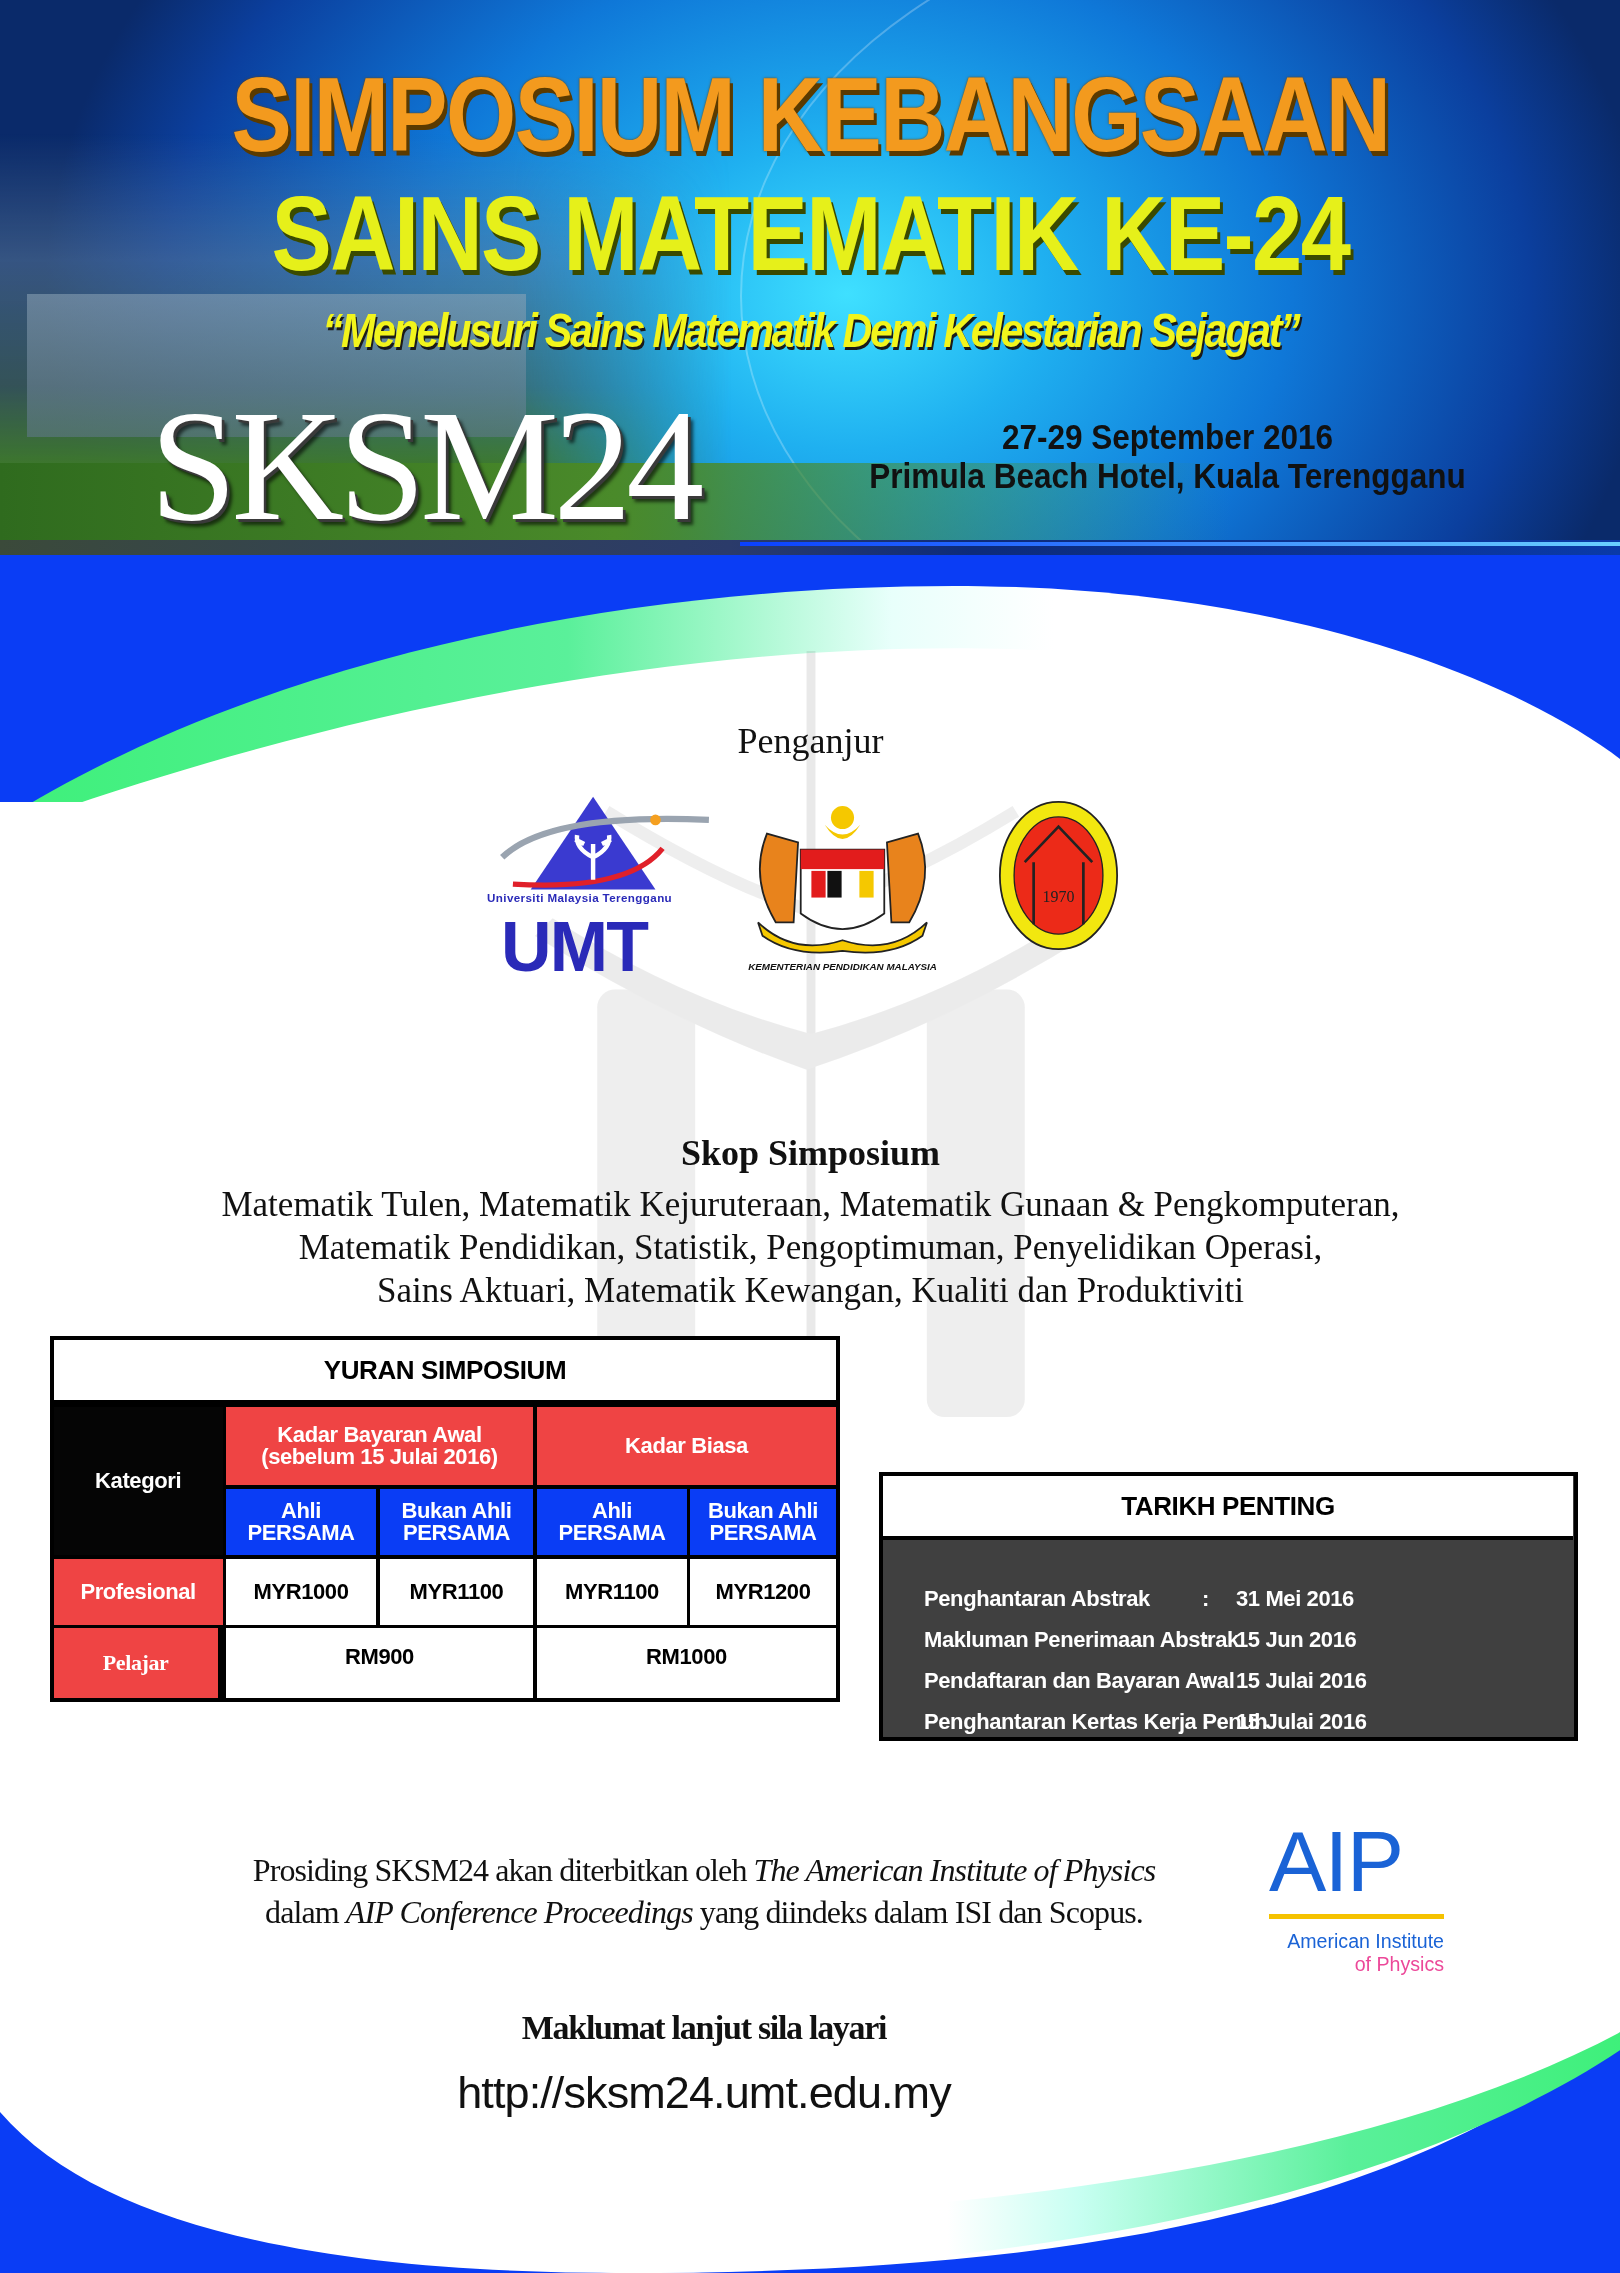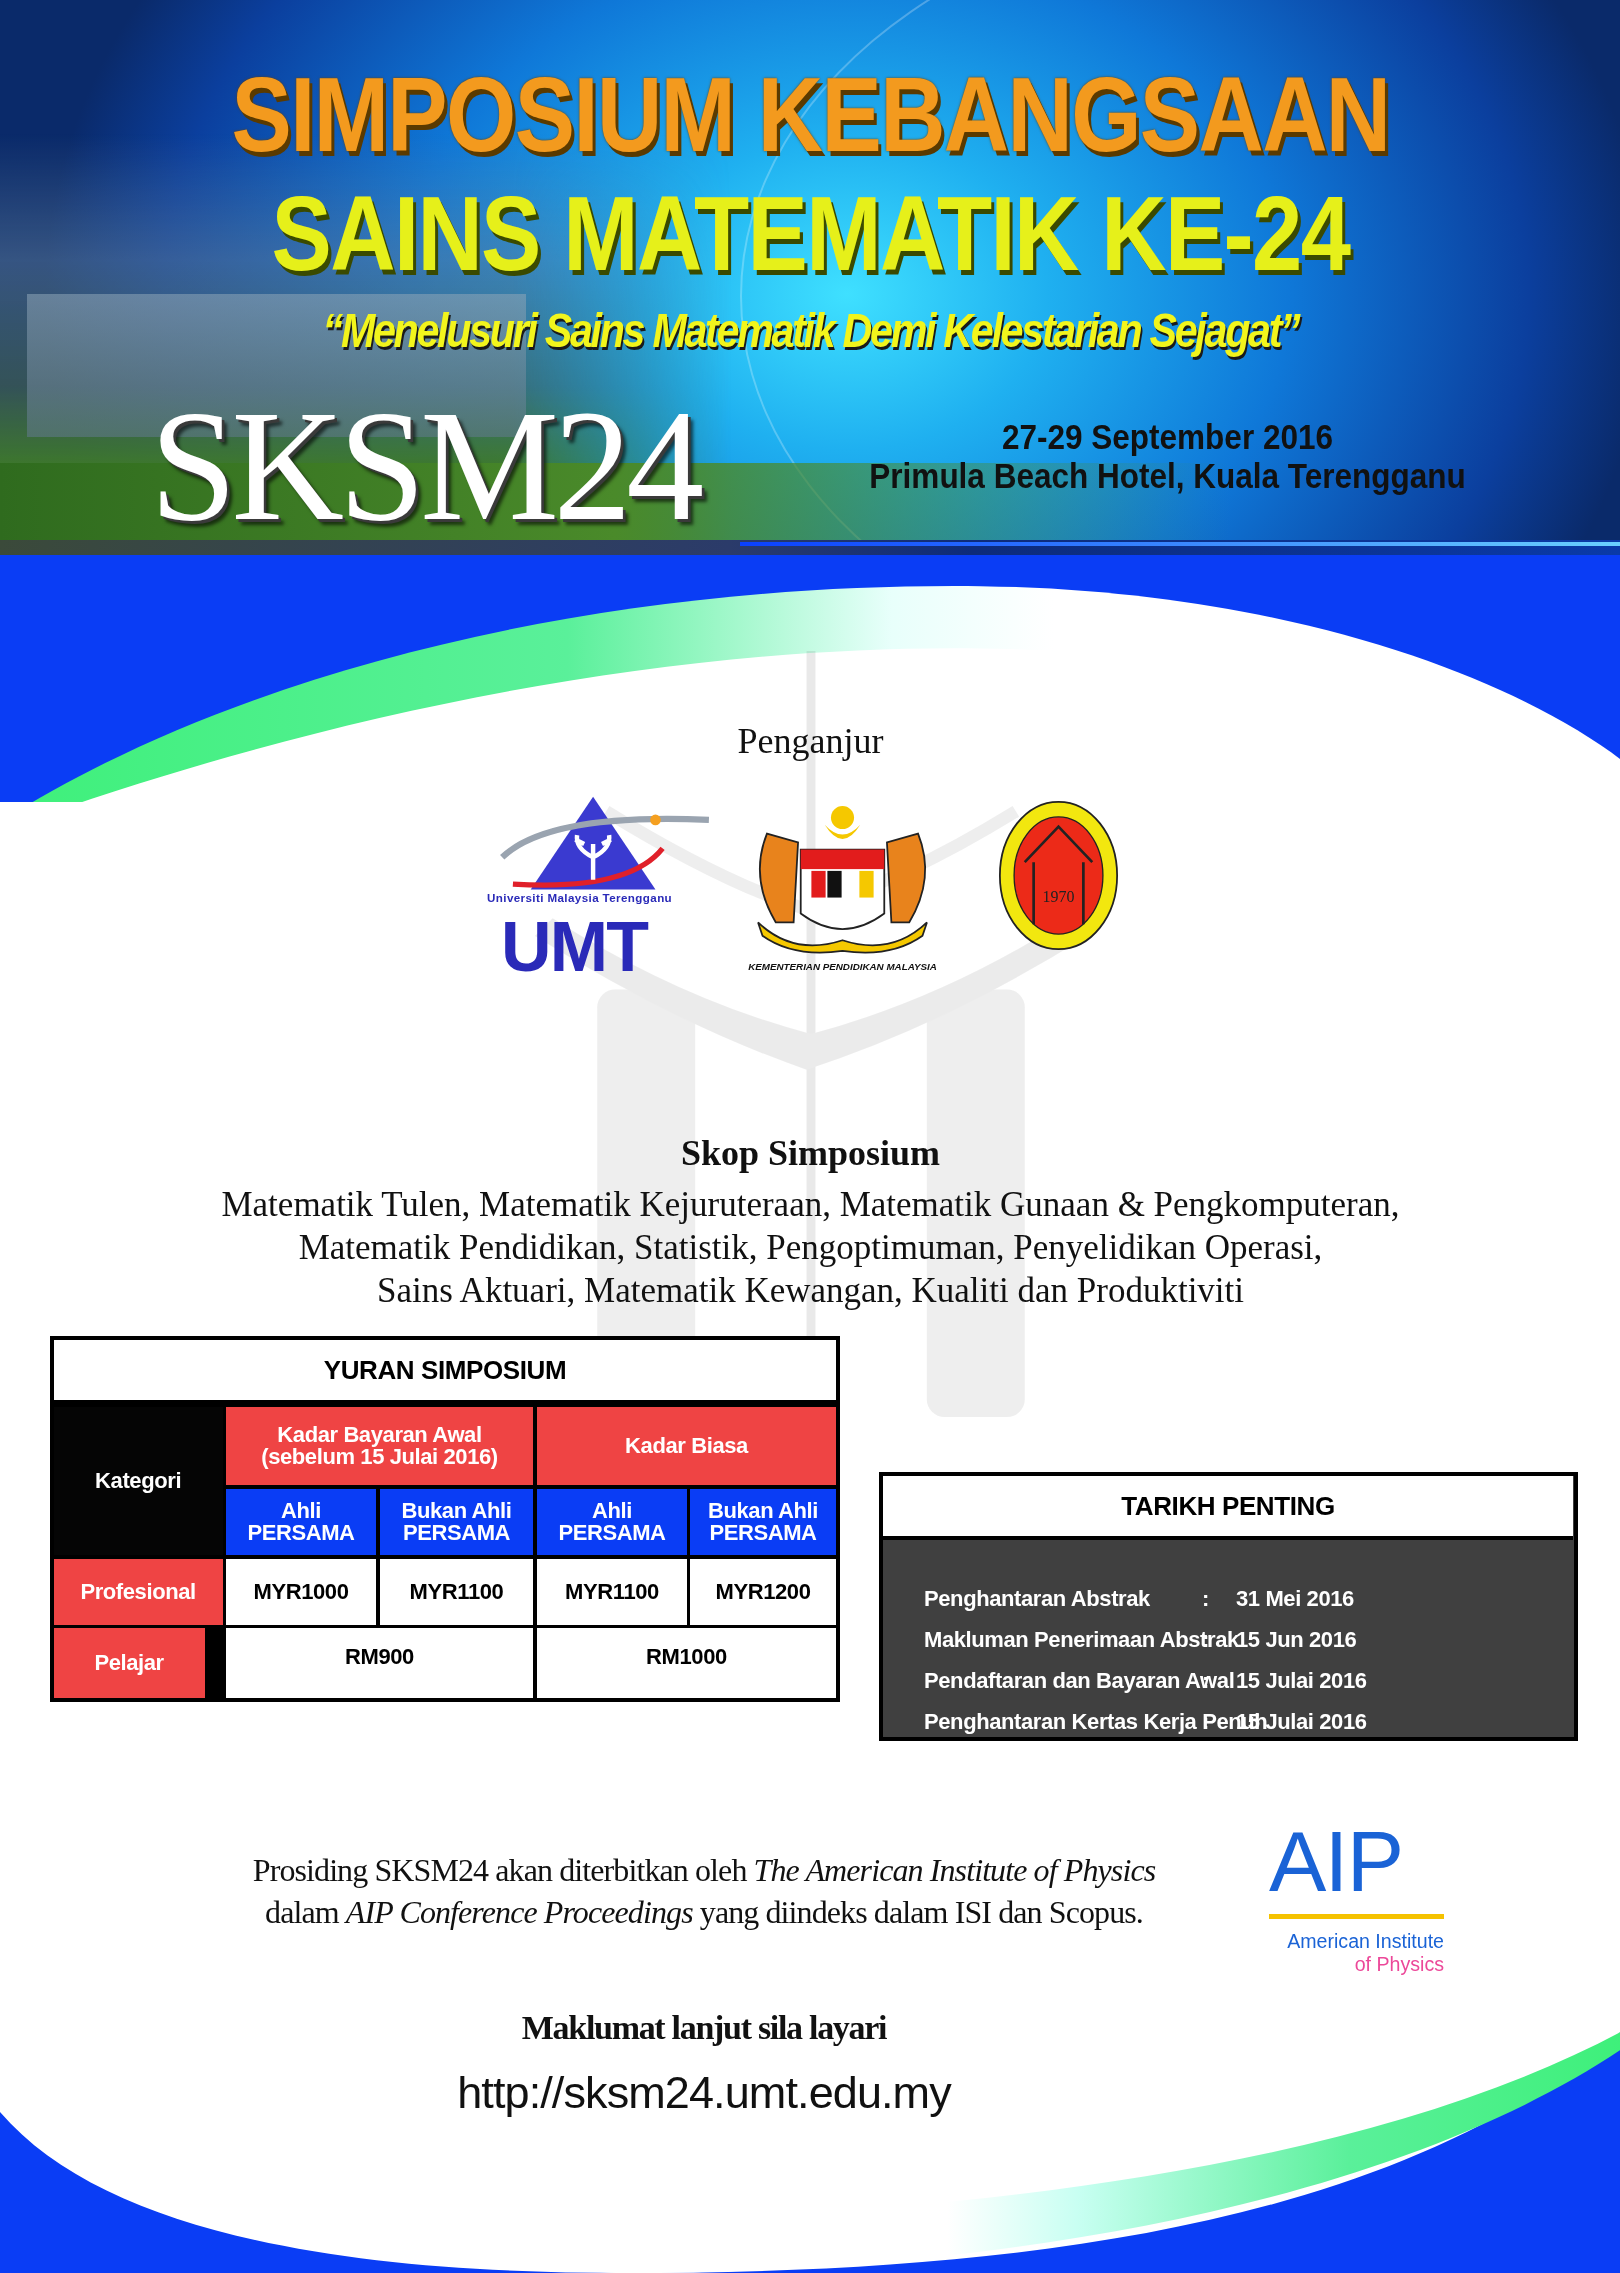--- a/index.html
+++ b/index.html
@@ -190,21 +190,21 @@
     <span>Bukan Ahli</span>
       <span>PERSAMA</span>
   </div>
 
   <div class="cell c-dark" style="left:3.6px;top:223px;width:169px;height:66px;">Profesional</div>
   <div class="cell c-white" style="left:176px;top:223px;width:150px;height:66px;">MYR1000</div>
   <div class="cell c-white" style="left:330px;top:223px;width:153px;height:66px;">MYR1100</div>
   <div class="cell c-white" style="left:487px;top:223px;width:150px;height:66px;">MYR1100</div>
   <div class="cell c-white" style="left:640px;top:223px;width:146px;height:66px;">MYR1200</div>
 
-  <div class="cell c-dark" style="left:3.6px;top:292px;width:151px;height:70px;">Pelajar</div>
+  <div class="cell c-dark" style="left:3.6px;top:292px;width:164px;height:70px;font-family:Liberation Serif, serif;">Pelajar</div>
   <div class="cell c-white" style="left:176px;top:292px;width:307px;height:70px;align-items:flex-start;padding-top:18px;">RM900</div>
   <div class="cell c-white" style="left:487px;top:292px;width:299px;height:70px;align-items:flex-start;padding-top:18px;">RM1000</div>
 </div>
 
 <div id="dates" class="abs">
   <div class="head">TARIKH PENTING</div>
   <div class="drow" style="top:110px;">
     <span class="lbl">Penghantaran Abstrak</span>
     <span class="col">:</span>
     <span class="val">31 Mei 2016</span>

